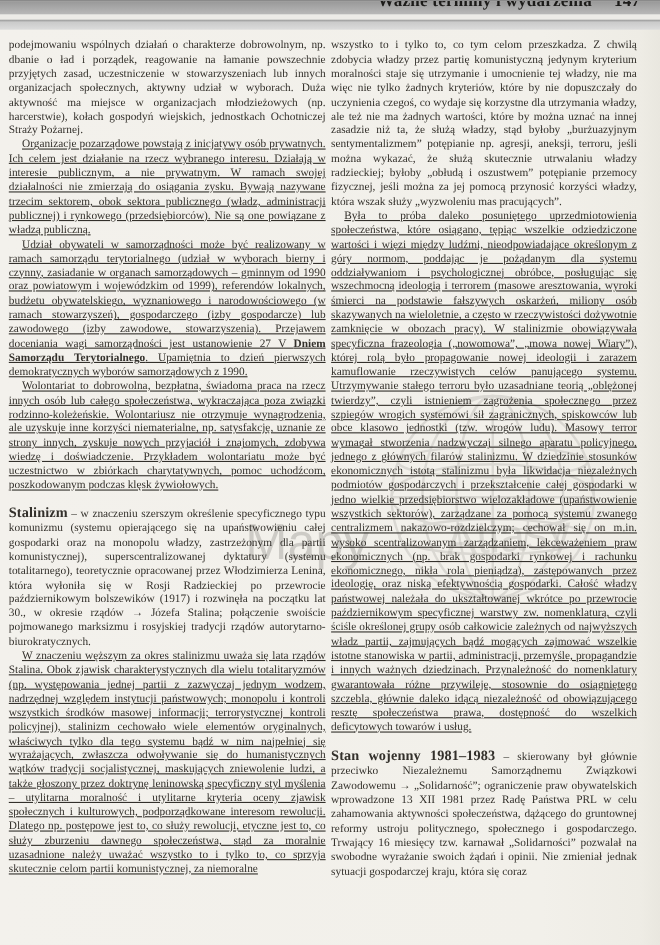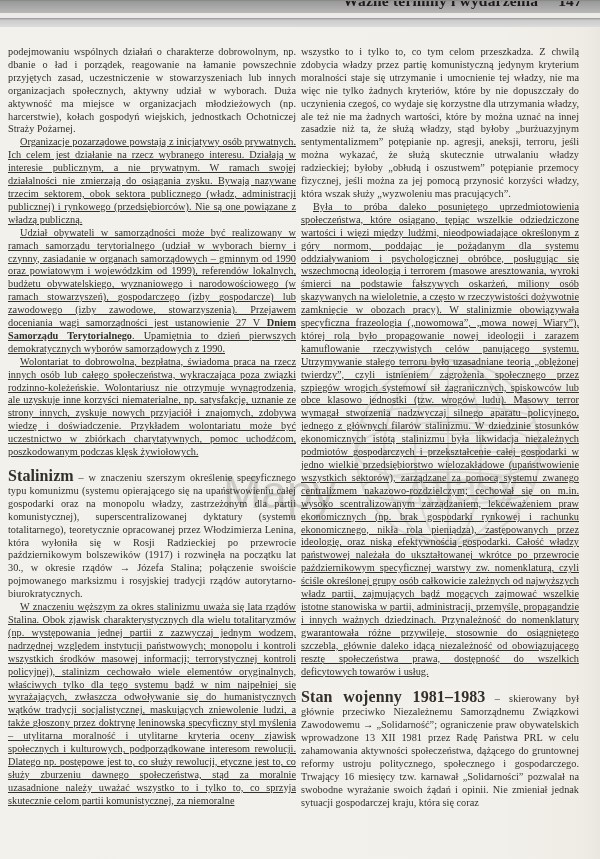--- a/index.html
+++ b/index.html
@@ -23,30 +23,30 @@
     position:absolute;top:18px;left:0;right:0;height:2px;
     background:linear-gradient(to bottom,#969696,#c6c6c6);
   }
   .header-gap{position:absolute;top:13px;left:0;right:0;height:5px;background:#ecebe7;}
   
   .watermark{position:absolute;inset:0;z-index:0;pointer-events:none;padding-left:40px;}
   
   .col{
     position:absolute;top:36px;z-index:1;
     font-size:10.3px;line-height:12.9px;text-align:justify;
-    color:#33302b;hyphens:auto;margin-top:10px;-webkit-hyphens:auto;
+    color:#33302b;hyphens:auto;-webkit-hyphens:auto;
   }
   .col-left{left:8px;width:288px;}
   .col-right{left:301px;width:278px;}
   .col p{margin:0;}
   .col p.indent{text-indent:12px;text-decoration:underline;}
   .col p.entry{margin-top:11px;}
   .col-right p.entry{margin-top:13px;}
   .b{font-weight:bold;}
-  .headword{font-weight:bold;font-size:16px;letter-spacing:.1px;}
+  .headword{font-weight:bold;font-size:13px;letter-spacing:.1px;}
 </style>
 </head>
 <body>
 
 <div class="page">
 
   <div class="watermark">
     <svg width="600" height="859" viewBox="0 0 600 859">
       <g fill="none" stroke="#c7c5c0" stroke-width="2.2" opacity="0.55">
         <circle cx="408" cy="452" r="92"></circle>

